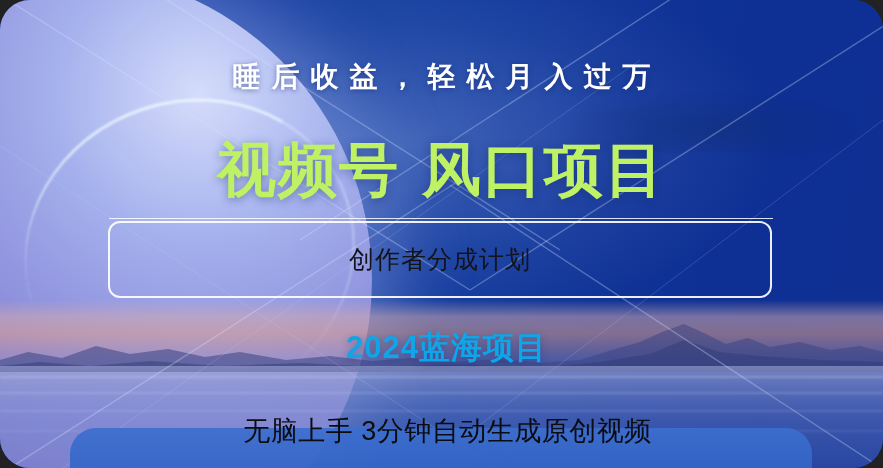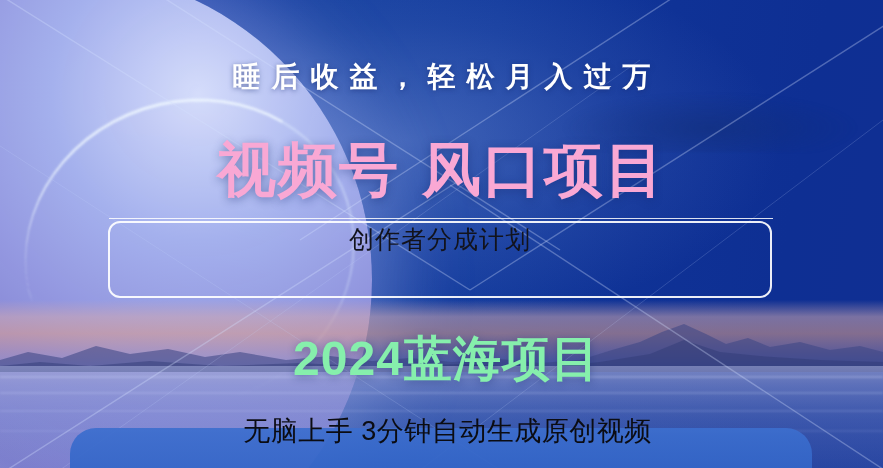--- a/index.html
+++ b/index.html
@@ -8,20 +8,21 @@
     background: #222;
   }
   #poster {
     position: relative;
     width: 883px;
     height: 468px;
     overflow: hidden;
     font-family: "Liberation Sans", "DejaVu Sans", sans-serif;
     background: #10349b;
     user-select: none;
+    border-radius: 30px;
   }
 
   
   .bg-layer { position: absolute; inset: 0; }
 
   
   .sky-base {
     background:
       linear-gradient(100deg,
         #1a3fa0 0%,
@@ -158,21 +159,21 @@
     text-indent: 11px;
     text-shadow: 0 1px 5px rgba(20,40,110,0.55);
     white-space: nowrap;
   }
 
   .headline {
     position: absolute;
     left: 0; right: 0;
     top: 141px;
     text-align: center;
-    color: #f9a8d4;
+    color: #bef264;
     font-size: 59px;
     font-weight: 700;
     letter-spacing: 2px;
     line-height: 1.0;
     text-shadow: 0 2px 10px rgba(18,40,110,0.45);
     white-space: nowrap;
   }
   .headline .gap { display: inline-block; width: 22px; }
 
   .divider {
@@ -187,21 +188,21 @@
   .subtitle-box {
     position: absolute;
     left: 108px;
     top: 221px;
     width: 664px;
     height: 77px;
     border: 2px solid rgba(255,255,255,0.92);
     border-radius: 12px;
     box-sizing: border-box;
     display: flex;
-    align-items: flex-start;
+    align-items: center;
     justify-content: center;
   }
   .subtitle-text {
     color: #12131c;
     font-size: 25px;
     font-weight: 400;
     letter-spacing: 1px;
     white-space: nowrap;
   }
 
@@ -216,22 +217,22 @@
     letter-spacing: 2px;
     white-space: nowrap;
     pointer-events: none;
   }
 
   .project-line {
     position: absolute;
     left: 10px; right: 0;
     top: 327px;
     text-align: center;
-    color: #86efac;
-    font-size: 48px;
+    color: #0ea5e9;
+    font-size: 31px;
     font-weight: 700;
     letter-spacing: 1px;
     text-shadow: 0 2px 9px rgba(20,40,110,0.40);
     white-space: nowrap;
   }
 
   .bottom-panel {
     position: absolute;
     left: 70px;
     top: 428px;

